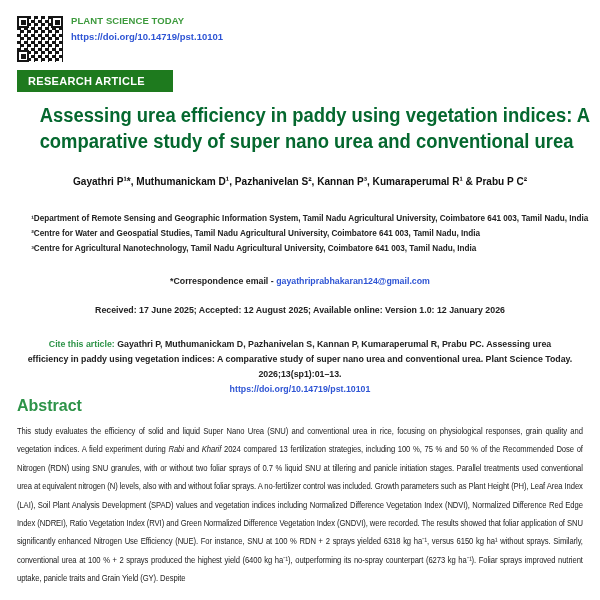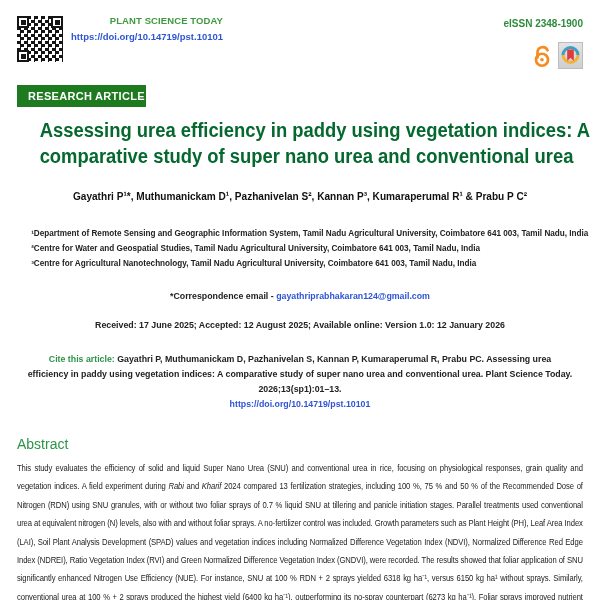--- a/index.html
+++ b/index.html
@@ -2,55 +2,55 @@
 <html><head>
 <meta charset="utf-8">
 <style>
   html,body{margin:0;padding:0;background:#fff;}
   .page{
     position:relative;width:600px;height:600px;overflow:hidden;
     box-sizing:border-box;padding:14px 17px 0 17px;
     font-family:"Liberation Sans",sans-serif;color:#1c1c1c;background:#fff;
   }
   
-  .header{display:flex;justify-content:space-between;align-items:flex-start;text-align:right;}
+  .header{display:flex;justify-content:space-between;align-items:flex-start;}
   .header-left{display:flex;align-items:flex-start;}
   .qr{position:relative;width:46px;height:46px;margin-top:2px;
       background:conic-gradient(#151515 25%,#fff 0 50%,#151515 0 75%,#fff 0) 0 0/7px 7px;}
   .qr .finder{position:absolute;width:12px;height:12px;border:2.5px solid #151515;background:#fff;box-sizing:border-box;}
   .qr .finder::after{content:"";position:absolute;inset:1.5px;background:#151515;}
   .qr .f-tl{top:0;left:0}.qr .f-tr{top:0;right:0}.qr .f-bl{bottom:0;left:0}
   .journal-info{margin-left:8px;padding-top:1px;}
   .journal-name{font-size:9.5px;font-weight:bold;color:#3d9a3d;letter-spacing:.1px;}
   .journal-volume{font-size:9.5px;font-weight:bold;color:#3d9a3d;margin-top:4px;}
   .journal-doi{font-size:9.5px;font-weight:bold;color:#2f55d4;margin-top:4px;text-decoration:none;cursor:pointer;display:inline-block;}
   .header-right{display:flex;flex-direction:column;align-items:flex-end;padding-top:4px;}
   .eissn{font-size:10px;font-weight:bold;color:#2e8b3c;}
   .badges-row{display:flex;align-items:center;gap:7px;margin-top:13px;}
   .crossmark-box{width:23px;height:25px;background:linear-gradient(#e3e3e3,#cfcfcf);border:1px solid #bdbdbd;
       display:flex;align-items:center;justify-content:center;cursor:pointer;}
   
-  .badge{display:inline-block;margin-top:16px;background:#1e7a1e;color:#fff;
-      font-size:11px;font-weight:bold;letter-spacing:.3px;padding:5px 1px 5px 11px;}
+  .badge{display:inline-block;margin-top:8px;background:#1e7a1e;color:#fff;
+      font-size:11px;font-weight:bold;letter-spacing:.3px;padding:5px 28px 5px 11px;}
   
   .title{margin-top:10px;text-align:center;color:#05682f;font-weight:bold;font-size:20px;line-height:26px;}
   .title .tline{white-space:nowrap;transform:scaleX(0.92);transform-origin:50% 0;}
   .authors{margin-top:21px;text-align:center;font-size:10.5px;font-weight:bold;color:#111;
       transform:scaleX(0.96);transform-origin:50% 0;white-space:nowrap;}
   .affiliations{margin-top:24px;font-size:8.6px;font-weight:bold;color:#222;line-height:15px;}
   .affiliations div{transform:scaleX(0.95);transform-origin:50% 0;white-space:nowrap;}
   .correspondence{margin-top:20px;text-align:center;font-size:8.8px;font-weight:bold;color:#222;}
   .correspondence .email{color:#2f55d4;font-weight:bold;text-decoration:none;cursor:pointer;}
   .dates{margin-top:19px;text-align:center;font-size:8.8px;font-weight:bold;color:#222;}
   .cite{margin-top:22px;text-align:center;font-size:8.8px;font-weight:bold;color:#222;line-height:15px;
       max-width:545px;margin-left:auto;margin-right:auto;}
   .cite .cite-label{color:#2d9348;font-weight:bold;}
   .cite-doi{display:block;color:#2f55d4;font-weight:bold;text-decoration:none;cursor:pointer;margin-top:0px;}
   
-  .abstract-heading{margin-top:24px;font-size:14px;font-weight:normal;color:#2d9348;}
+  .abstract-heading{font-size:16px;font-weight:bold;color:#2d9348;}
   .abstract-text{
     margin-top:7px;font-size:8.7px;line-height:18.4px;color:#222;text-align:justify;
     width:643px;transform:scaleX(0.88);transform-origin:0 0;letter-spacing:-0.1px;
   }
   .abstract-text i{font-style:italic;}
   svg{display:block;}
 </style>
 </head>
 <body>
 
@@ -59,39 +59,20 @@
   <div class="header">
     <div class="header-left">
       <div class="qr">
         <div class="finder f-tl"></div>
         <div class="finder f-tr"></div>
         <div class="finder f-bl"></div>
       </div>
       <div class="journal-info">
         <div class="journal-name">PLANT SCIENCE TODAY</div>
         <a class="journal-doi">https://doi.org/10.14719/pst.10101</a>
-      </div>
-    </div>
-    <div class="header-right">
-      <div class="eissn">eISSN 2348-1900</div>
-      <div class="badges-row">
-        <span>
-          <svg width="18" height="24" viewBox="0 0 24 32">
-            <path d="M6 18 v-7 a7 7 0 0 1 13.4 -2.6" fill="none" stroke="#f68b1f" stroke-width="3.6" stroke-linecap="round"></path>
-            <circle cx="12" cy="21" r="8" fill="none" stroke="#f68b1f" stroke-width="3.6"></circle>
-            <circle cx="12" cy="21" r="2.4" fill="#f68b1f"></circle>
-          </svg>
-        </span>
-        <span class="crossmark-box">
-          <svg width="19" height="21" viewBox="0 0 19 21">
-            <path d="M2 10 a7.5 7.5 0 0 1 15 0" fill="none" stroke="#37a0c4" stroke-width="3"></path>
-            <path d="M17 10 a7.5 7.5 0 0 1 -15 0" fill="none" stroke="#f2b23a" stroke-width="3"></path>
-            <polygon points="6.2,4.5 12.8,4.5 12.8,16 9.5,12.8 6.2,16" fill="#e0393e"></polygon>
-          </svg>
-        </span>
       </div>
     </div>
   </div>
 
   <div class="badge">RESEARCH ARTICLE</div>
 
   <div class="title">
     <div class="tline">Assessing urea efficiency in paddy using vegetation indices: A</div>
     <div class="tline">comparative study of super nano urea and conventional urea</div>
   </div>

